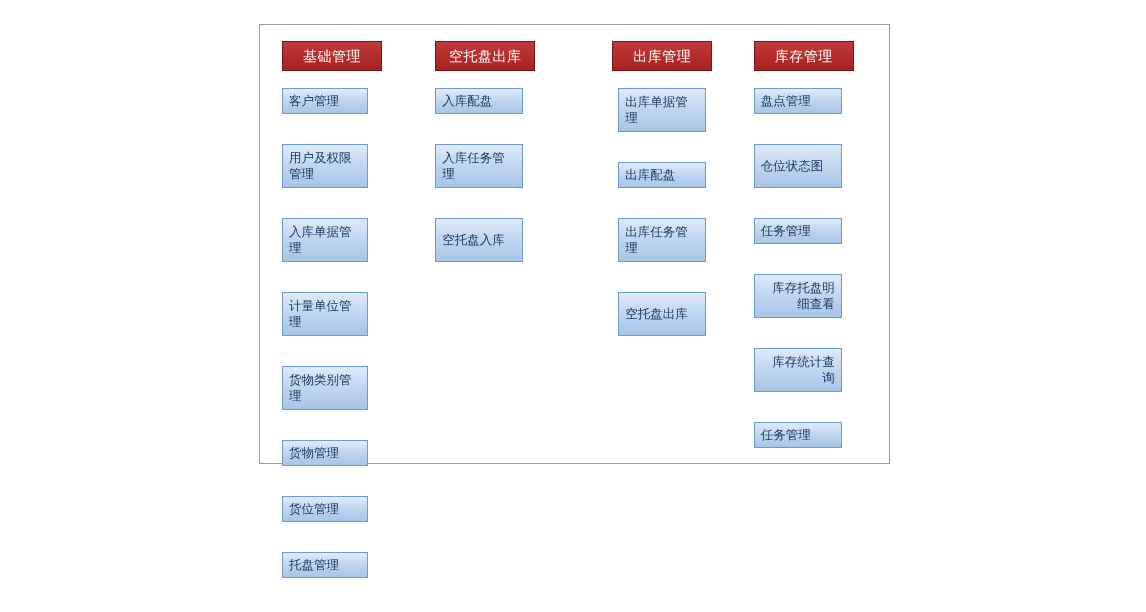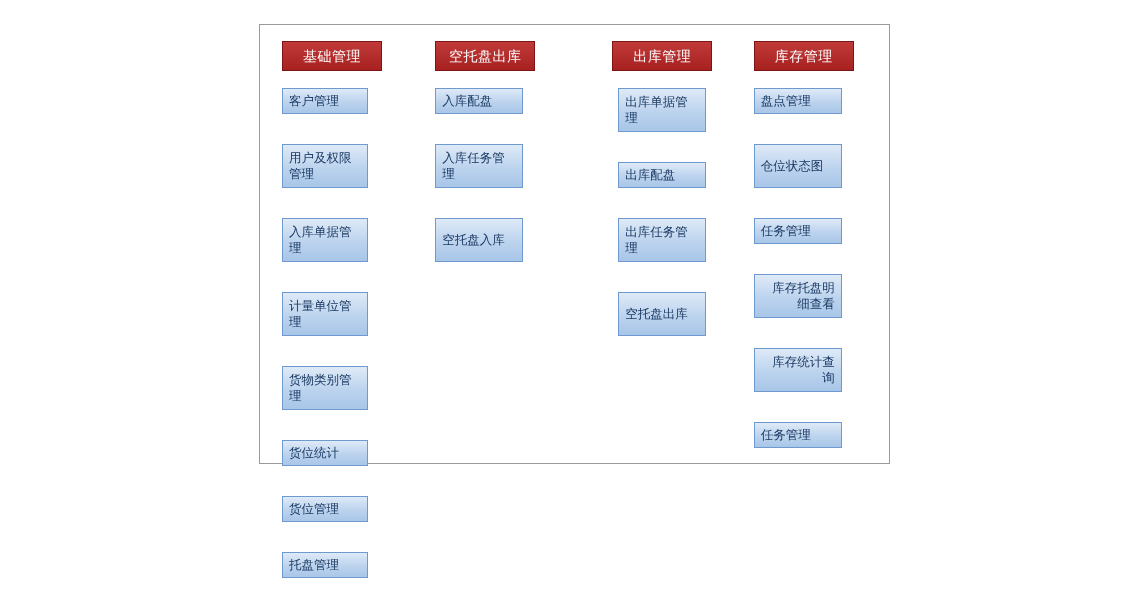--- a/index.html
+++ b/index.html
@@ -99,21 +99,21 @@
 <div id="diagram-frame">
   <div id="columns">
 
     <div class="column c0">
       <div class="col-header">基础管理</div>
       <div class="node">客户管理</div>
       <div class="node tall">用户及权限管理</div>
       <div class="node tall">入库单据管理</div>
       <div class="node tall">计量单位管理</div>
       <div class="node tall">货物类别管理</div>
-      <div class="node">货位统计</div>
+      <div class="node">货物管理</div>
       <div class="node">货位管理</div>
       <div class="node">托盘管理</div>
     </div>
 
     <div class="column c1">
       <div class="col-header">空托盘出库</div>
       <div class="node">入库配盘</div>
       <div class="node tall">入库任务管理</div>
       <div class="node tall">空托盘入库</div>
     </div>

